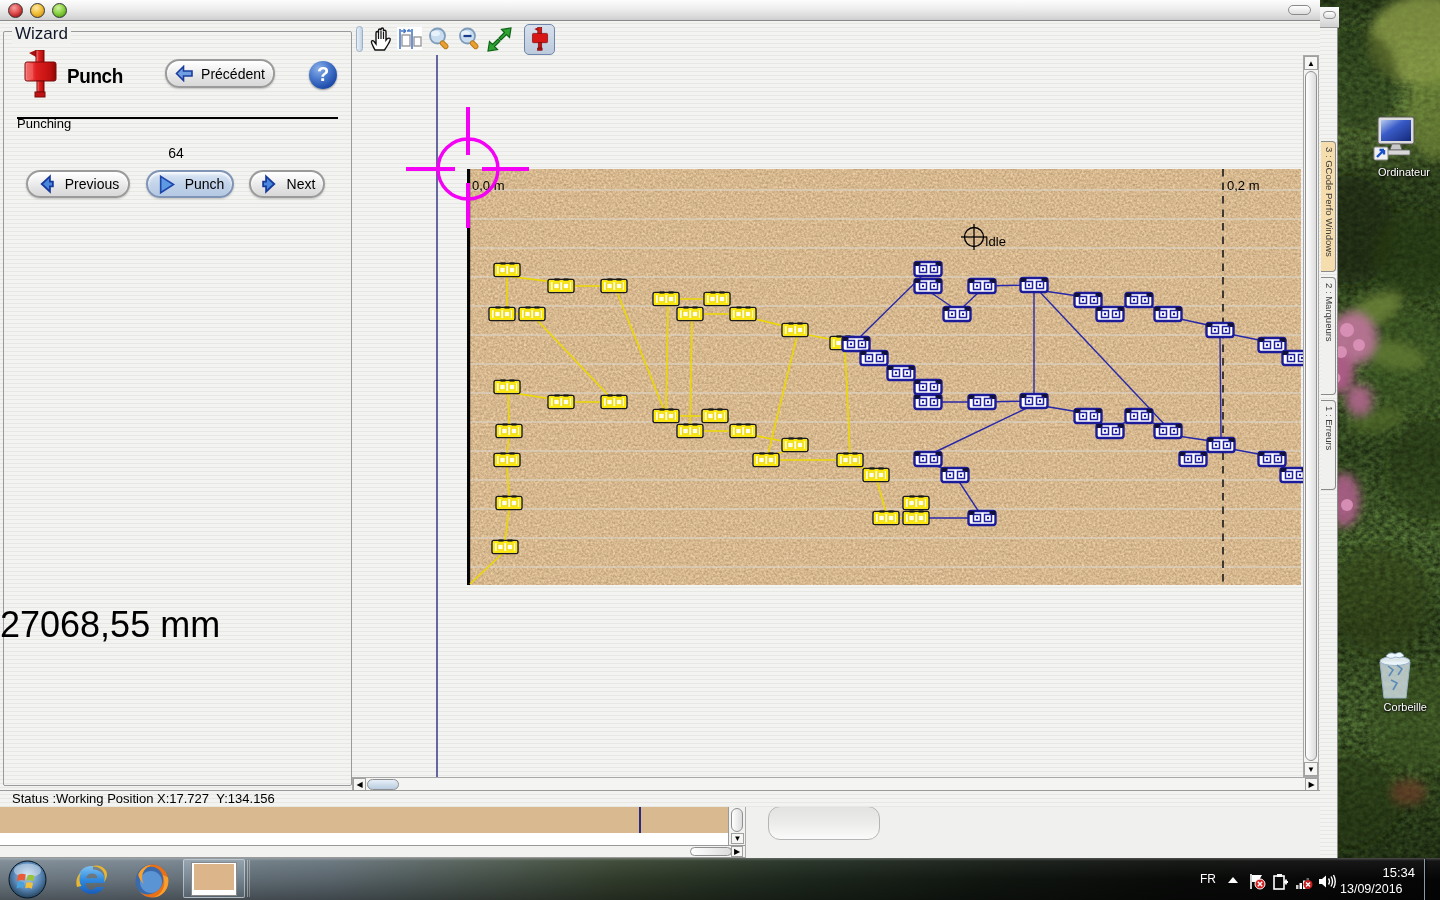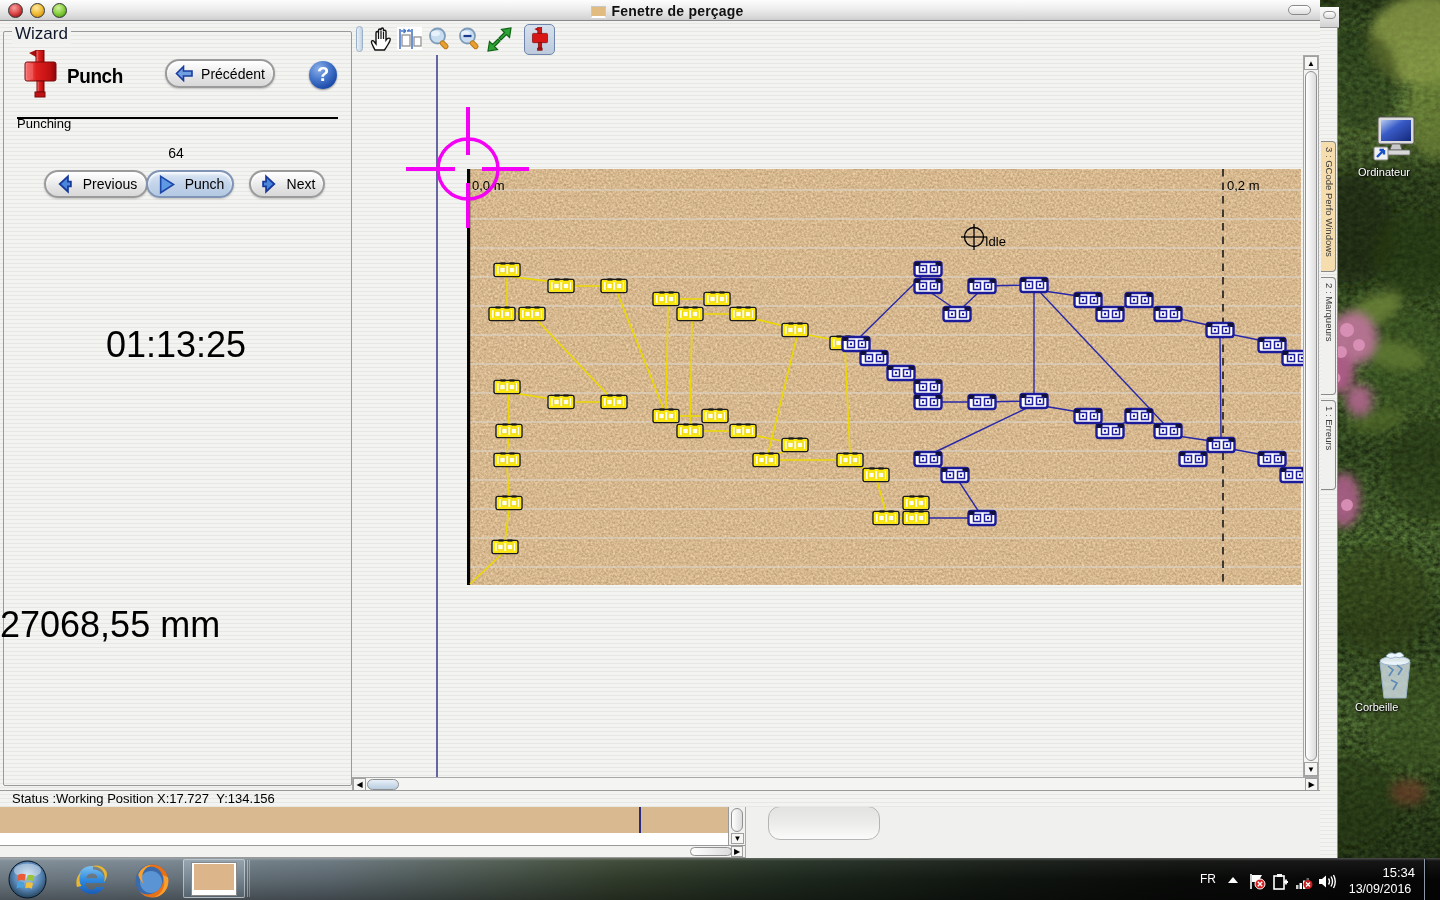--- a/index.html
+++ b/index.html
@@ -9,21 +9,21 @@
  radial-gradient(ellipse 60px 80px at 1352px 340px,rgba(214,106,156,.95) 0%,rgba(214,106,156,.75) 45%,rgba(214,106,156,0) 72%),
  radial-gradient(ellipse 30px 40px at 1340px 395px,rgba(198,88,140,.9) 0%,rgba(198,88,140,0) 70%),
  radial-gradient(ellipse 26px 42px at 1347px 498px,rgba(205,95,150,.9) 0%,rgba(205,95,150,0) 70%),
  radial-gradient(ellipse 120px 70px at 1420px 60px,rgba(150,170,70,.8) 0%,rgba(150,170,70,0) 75%),
  radial-gradient(ellipse 90px 60px at 1440px 180px,rgba(130,155,60,.6) 0%,rgba(130,155,60,0) 75%),
  radial-gradient(ellipse 90px 80px at 1395px 330px,rgba(100,130,50,.7) 0%,rgba(100,130,50,0) 75%),
  radial-gradient(ellipse 110px 90px at 1430px 560px,rgba(95,125,48,.6) 0%,rgba(95,125,48,0) 75%),
  radial-gradient(ellipse 100px 70px at 1360px 760px,rgba(105,130,55,.55) 0%,rgba(105,130,55,0) 75%),
  linear-gradient(180deg,#26351a 0%,#2f4220 7%,#47602c 16%,#3a4f24 26%,#2c3d1c 36%,#3d5226 47%,#46582b 58%,#35461f 68%,#415329 78%,#2f4220 88%,#26351c 100%);}
 
-.dico{color:#fff;font-size:11px;text-align:left;text-shadow:0 1px 2px #000,1px 0 2px #000}
+.dico{color:#fff;font-size:11px;text-align:right;text-shadow:0 1px 2px #000,1px 0 2px #000}
 
 #sliver{left:1319px;top:7px;width:19px;height:854px;background:repeating-linear-gradient(180deg,#f3f3f1 0,#f3f3f1 3px,#e7e7e3 3px,#e7e7e3 4px);border-left:1px solid #9a9a9a;border-right:1px solid #8a8a8a}
 #sliver .cap{position:absolute;left:0;top:0;width:19px;height:21px;background:linear-gradient(180deg,#fdfdfd,#ececec 45%,#d4d4d4 92%);border-bottom:1px solid #9a9a9a}
 .vtab{position:absolute;left:1321px;width:15px;border:1px solid #8a8a8a;border-left:none;border-radius:0 4px 4px 0;writing-mode:vertical-rl;font-size:9.5px;color:#3a3a3a;padding:5px 0;text-align:left;white-space:nowrap;overflow:hidden}
 
 #win{left:0;top:0;width:1320px;height:807px;background:repeating-linear-gradient(180deg,#f3f3f1 0,#f3f3f1 3px,#e7e7e3 3px,#e7e7e3 4px)}
 #tbar{left:0;top:0;width:1320px;height:21px;background:linear-gradient(180deg,#fdfdfd,#ededed 45%,#d7d7d7 88%,#cdcdcd);border-bottom:1px solid #8a8a8a}
 .tl{position:absolute;top:3px;width:15px;height:15px;border-radius:50%}
 #ttl{left:0;top:3px;width:1320px;height:16px;text-align:center;font-size:14px;font-weight:bold;color:#111;text-indent:14px;letter-spacing:.2px}
 #minbtn{left:1288px;top:5px;width:23px;height:10px;border:1.5px solid #8a8a8a;border-radius:6px;background:linear-gradient(180deg,#fff,#ddd)}
@@ -151,21 +151,20 @@
 <div id="fragv" class="abs">
  <div class="thumbv" style="left:2px;top:1px;width:12px;height:24px"></div>
  <div class="sbtn" style="left:2px;top:26px;width:13px;height:11px">▼</div>
 </div>
 
 <div id="win" class="abs">
 <div id="tbar" class="abs"></div>
 <span class="tl abs" style="left:8px;background:radial-gradient(circle at 40% 30%,#f5a0a0,#e05050 45%,#b02020 75%,#801010);border:1.5px solid #333"></span>
 <span class="tl abs" style="left:30px;background:radial-gradient(circle at 40% 30%,#ffe9a8,#f2c23e 45%,#d89a18 78%,#a87408);border:1.5px solid #333"></span>
 <span class="tl abs" style="left:52px;background:radial-gradient(circle at 40% 30%,#d2f0a0,#8ed446 45%,#5aa81e 78%,#3a7a10);border:1.5px solid #333"></span>
-<div id="ttl" class="abs"><span style="display:inline-block;width:15px;height:12px;background:#e2bb80;border:1px solid #c8c8c8;border-bottom:2px solid #fff;vertical-align:-2px;margin-right:6px"></span>Fenetre de perçage</div>
 <div id="minbtn" class="abs"></div>
 <div id="flbl" class="abs" style="z-index:3">Wizard</div>
 <div id="fset" class="abs"></div>
 
 <div class="abs" style="left:356px;top:26px;width:7px;height:26px;border:1px solid #9ab0c8;border-radius:4px;background:linear-gradient(90deg,#e8f0f8,#c2d2e2)"></div>
 <svg class="abs" style="left:370px;top:27px" width="22" height="24" viewBox="0 0 22 24">
  <path d="M5 23 C3 19 1 16 1.5 14.5 C2 13 3.5 13.5 4.5 15 L6 17 L6 6 C6 4 8.5 4 8.5 6 L8.5 3.5 C8.5 1.5 11 1.5 11 3.5 L11 2.5 C11 .5 13.5 .5 13.5 2.5 L13.5 4.5 C13.5 2.8 16 2.8 16 4.8 L16 13 C17 11.5 19 10.5 20 11.5 C21 12.5 19.5 15 18 17.5 C16.5 20 15.5 21.5 14.5 23 Z" fill="#fff" stroke="#111" stroke-width="1.4"></path>
  <path d="M8.5 6 L8.5 12 M11 4 L11 12 M13.5 5 L13.5 12" stroke="#111" stroke-width="1.2" fill="none"></path>
     </svg>
 <svg class="abs" style="left:397px;top:27px" width="25" height="23" viewBox="0 0 25 23">
@@ -223,39 +222,38 @@
 <div class="pill abs" style="left:165px;top:59px;width:110px;height:29px;gap:7px">
  <svg width="19" height="17" viewBox="0 0 19 17">
         <path d="M8.5 1.5 L1.5 8.5 L8.5 15.5 L8.5 11 L17 11 L17 6 L8.5 6 Z" fill="#6f9fe0" stroke="#1a3c9e" stroke-width="1.6"></path>
       </svg>
  <span>Précédent</span>
     </div>
 <div id="help" class="abs">?</div>
 <div class="abs" style="left:17px;top:116px;font-size:13px">Punching</div>
 <div class="abs" style="left:17px;top:117px;width:321px;height:2px;background:#000"></div>
 <div class="abs" style="left:0;top:145px;width:352px;text-align:center;font-size:14px">64</div>
-<div class="pill abs" style="left:44px;top:170px;width:104px;height:28px;gap:8px">
+<div class="pill abs" style="left:26px;top:170px;width:104px;height:28px;gap:8px">
  <svg width="20" height="20" viewBox="0 0 17 17">
         <path d="M11 2 L4 8.5 L11 15 L11 10.5 L13.5 10.5 L13.5 6.5 L11 6.5 Z" fill="#4a86dc" stroke="#16389a" stroke-width="1.5"></path>
       </svg>
  <span>Previous</span>
     </div>
 <div id="bpunch" class="pill abs" style="left:146px;top:170px;width:88px;height:28px;gap:8px">
  <svg width="21" height="21" viewBox="0 0 18 18">
         <path d="M4 2 L15 9 L4 16 Z" fill="#5e9ae4" stroke="#1c46a8" stroke-width="1.4"></path>
       </svg>
  <span>Punch</span>
     </div>
 <div class="pill abs" style="left:249px;top:170px;width:76px;height:28px;gap:8px">
  <svg width="20" height="20" viewBox="0 0 17 17">
         <path d="M6 2 L13 8.5 L6 15 L6 10.5 L3.5 10.5 L3.5 6.5 L6 6.5 Z" fill="#4a86dc" stroke="#16389a" stroke-width="1.5"></path>
       </svg>
  <span>Next</span>
     </div>
-<div class="abs" style="left:0;top:324px;width:352px;text-align:center;font-size:36px">01:13:25</div>
 <div class="abs" style="left:0;top:604px;width:352px;font-size:36px">27068,55 mm</div>
 <svg id="cvz" class="abs" style="left:352px;top:55px" width="951" height="722" viewBox="352 55 951 722">
 <defs>
 <filter id="card" x="0" y="0" width="100%" height="100%" color-interpolation-filters="sRGB">
           <feTurbulence type="fractalNoise" baseFrequency="0.45" numOctaves="3" seed="7"></feTurbulence>
           <feColorMatrix type="matrix" values="0.3 0 0 0 0.69  0.3 0 0 0 0.57  0.3 0 0 0 0.41  0 0 0 0 1"></feColorMatrix>
         </filter>
 <g id="ym">
           <rect x="-13" y="-6.5" width="26" height="13" rx="2" fill="#fffef0" stroke="#1a1a1a" stroke-width="1.4"></rect>
           <rect x="-11" y="-4.8" width="22" height="9.6" fill="none" stroke="#ffe900" stroke-width="2"></rect>
@@ -506,14 +504,14 @@
     <rect x="8" y="5.5" width="2.5" height="8.5" fill="#fff"></rect>
     <rect x="11.5" y="3" width="2.5" height="11" fill="#6a6a6a"></rect>
  <circle cx="13" cy="9.5" r="4.5" fill="#c42020"></circle>
     <path d="M11 7.5 L15 11.5 M15 7.5 L11 11.5" stroke="#fff" stroke-width="1.4"></path>
   </svg>
 <svg class="abs" style="left:1318px;top:874px" width="19" height="15" viewBox="0 0 19 15">
  <path d="M1 5 L4 5 L8 1.5 L8 13.5 L4 10 L1 10 Z" fill="#fff"></path>
  <path d="M10.5 4.5 Q12.5 7.5 10.5 10.5 M13 2.5 Q16 7.5 13 12.5 M15.5 1 Q19 7.5 15.5 14" stroke="#fff" stroke-width="1.4" fill="none"></path>
   </svg>
 <div class="abs tray" style="left:1345px;top:865px;width:70px;text-align:right;font-size:13px">15:34</div>
-<div class="abs tray" style="left:1340px;top:882px;width:80px;text-align:center;font-size:12.5px">13/09/2016</div>
+<div class="abs tray" style="left:1340px;top:882px;width:80px;text-align:left;font-size:12.5px">13/09/2016</div>
 <div class="abs" style="left:1424px;top:859px;width:1px;height:41px;background:#8a9aa8;box-shadow:1px 0 2px #000"></div>
 
 </body></html>

